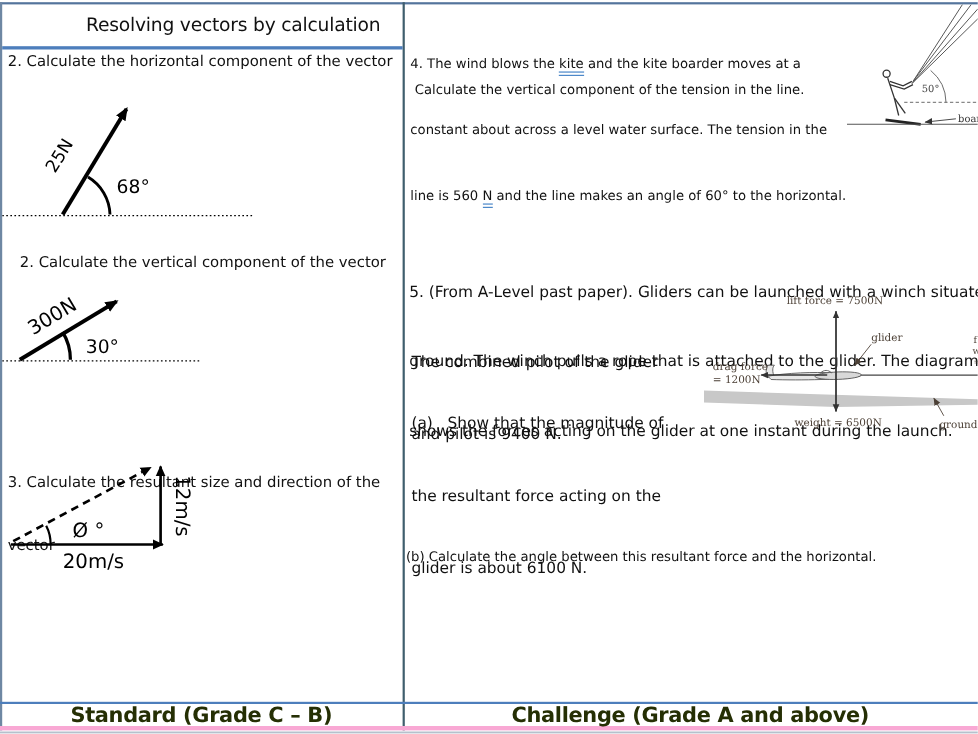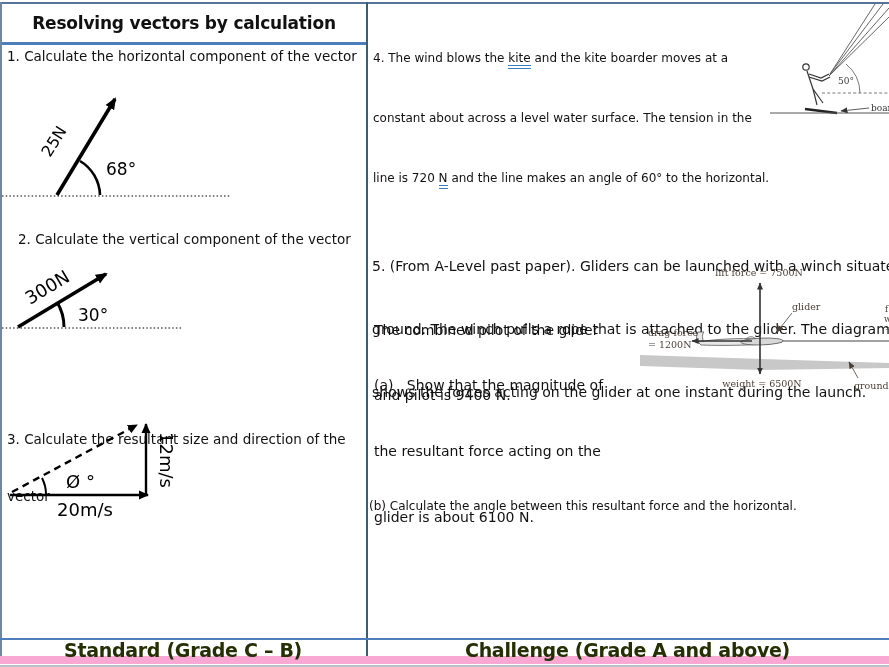--- a/index.html
+++ b/index.html
@@ -1,27 +1,27 @@
 <!DOCTYPE html>
 <html><head>
 <meta charset="utf-8">
 <style>
   html,body{margin:0;padding:0;background:#fff;}
   .slide{position:relative;width:889px;height:667px;background:#fff;overflow:hidden;
          font-family:"DejaVu Sans",sans-serif;color:#111;}
   .abs{position:absolute;}
   .line{white-space:pre;}
   .rule{position:absolute;background:#4d7ebc;}
-  .title{font-weight:bold;font-size:17px;text-align:center;line-height:37px;letter-spacing:-0.2px;}
+  .title{font-weight:normal;font-size:17px;text-align:center;line-height:37px;letter-spacing:-0.2px;margin-left:28px;}
   .qtext{font-size:13.5px;line-height:19px;white-space:pre;}
   .rtext{font-size:12px;line-height:20px;white-space:pre;}
   .rtext5{font-size:14px;line-height:21px;white-space:pre;}
   .dbl{border-bottom:4px double #3a7cc4;}
   .footer{position:absolute;left:0;top:638px;width:889px;height:26px;box-sizing:border-box;
-          border-top:2px solid #4d7ebc;border-bottom:8px solid #f9a8d4;display:flex;}
+          border-top:2px solid #4d7ebc;border-bottom:4px solid #f9a8d4;display:flex;}
   .fcell{height:21px;line-height:21px;font-weight:bold;font-size:19px;color:#252f04;
          text-align:center;letter-spacing:-0.3px;}
   .serifs{font-family:"DejaVu Serif",serif;}
   svg{overflow:hidden;}
   svg text{font-family:"DejaVu Sans",sans-serif;}
   svg text.serifs{font-family:"DejaVu Serif",serif;}
 </style>
 </head>
 <body>
 
@@ -44,21 +44,21 @@
     </defs>
   </svg>
 
   <div class="abs" style="left:0;top:2px;width:889px;height:2px;background:#54749c;"></div>
   <div class="abs" style="left:0;top:2px;width:2px;height:662px;background:#6e87a3;"></div>
   <div class="abs" style="left:366px;top:2px;width:2px;height:662px;background:#3f5e6d;"></div>
 
   <div class="abs title" style="left:2px;top:5px;width:364px;height:37px;">Resolving vectors by calculation</div>
   <div class="rule" style="left:2px;top:42px;width:364px;height:3px;"></div>
 
-  <div class="abs qtext" style="left:7px;top:47px;">1. Calculate the horizontal component of the vector</div>
+  <div class="abs qtext" style="left:7px;top:47px;">2. Calculate the horizontal component of the vector</div>
   <svg class="abs" style="left:2px;top:80px;" width="360" height="122" viewBox="0 0 360 122">
     <line x1="0" y1="116" x2="228" y2="116" stroke="#000" stroke-width="1.2" stroke-dasharray="1.5 2.2"></line>
     <line x1="55" y1="115" x2="113" y2="19" stroke="#000" stroke-width="3.6" marker-end="url(#mBig)"></line>
     <path d="M 98 115 A 41 41 0 0 0 78 81" fill="none" stroke="#000" stroke-width="2.6"></path>
     <text transform="translate(48,78) rotate(-58)" font-size="16">25N</text>
     <text x="104" y="95" font-size="17">68°</text>
   </svg>
 
   <div class="abs qtext" style="left:18px;top:230px;">2. Calculate the vertical component of the vector</div>
   <svg class="abs" style="left:2px;top:248px;" width="360" height="90" viewBox="0 0 360 90">
@@ -79,22 +79,23 @@
     <line x1="10" y1="82" x2="135" y2="15" stroke="#000" stroke-width="2.4" stroke-dasharray="7 5" marker-end="url(#mMed)"></line>
     <path d="M 44 85 A 36 36 0 0 0 40 68" fill="none" stroke="#000" stroke-width="2"></path>
     <text x="64" y="78" font-size="18">Ø °</text>
     <text x="55" y="106" font-size="18">20m/s</text>
     <text transform="translate(158,22) rotate(90)" font-size="18">12m/s</text>
   </svg>
 
   <div class="abs rtext" style="left:373px;top:8px;">
     <div class="line"><span>4. The wind blows the </span><span class="dbl">kite</span><span> and the kite boarder moves at a</span></div>
     <div class="line">constant about across a level water surface. The tension in the</div>
-    <div class="line"><span>line is 720 </span><span class="dbl">N</span><span> and the line makes an angle of 60° to the horizontal.</span></div>
+    <div class="line"><span>line is 560 </span><span class="dbl">N</span><span> and the line makes an angle of 60° to the horizontal.</span></div>
   </div>
+  <div class="abs rtext line" style="left:377px;top:71px;">Calculate the vertical component of the tension in the line.</div>
 
   <svg class="abs" style="left:765px;top:4px;" width="124" height="128" viewBox="0 0 124 128">
     <g stroke="#555" stroke-width="0.9">
       <line x1="64" y1="72" x2="124" y2="4"></line>
       <line x1="64" y1="72" x2="124" y2="13"></line>
       <line x1="65" y1="70" x2="118" y2="0"></line>
       <line x1="65" y1="70" x2="110" y2="0"></line>
     </g>
     <g stroke="#333" stroke-width="1.2" fill="none">
       <circle cx="41" cy="63" r="3.2"></circle>

